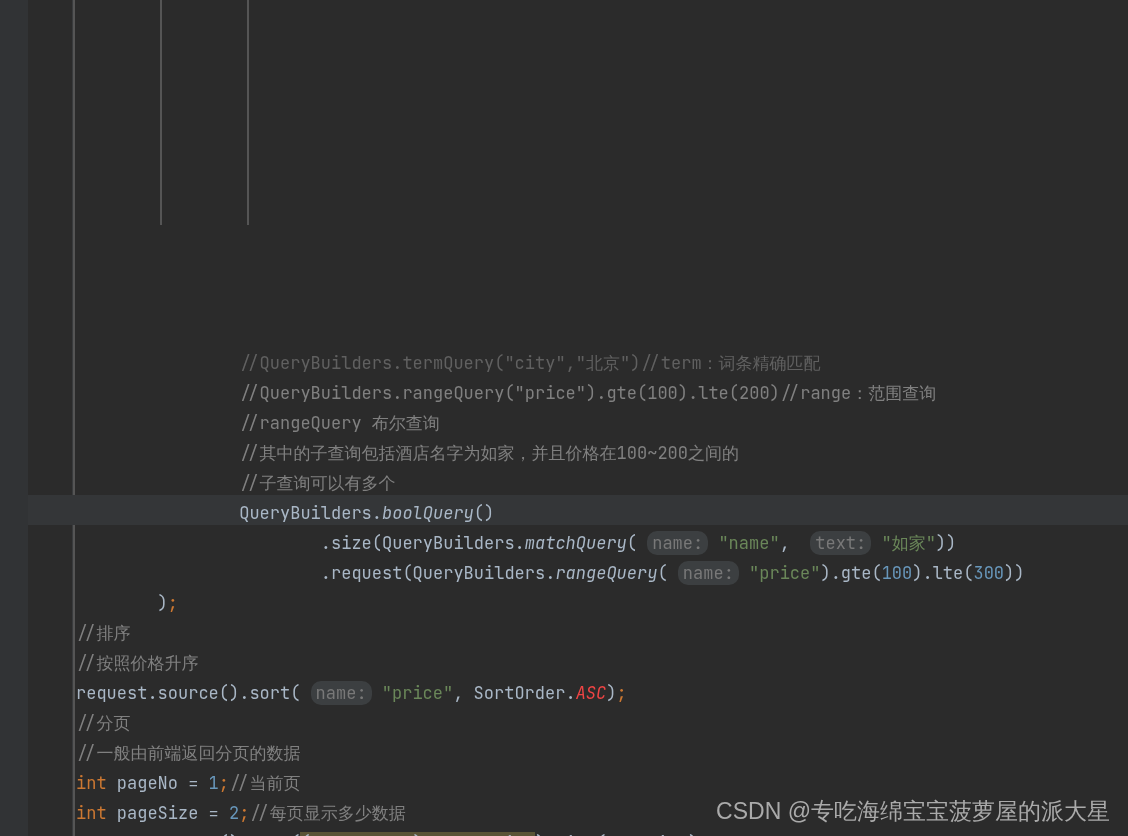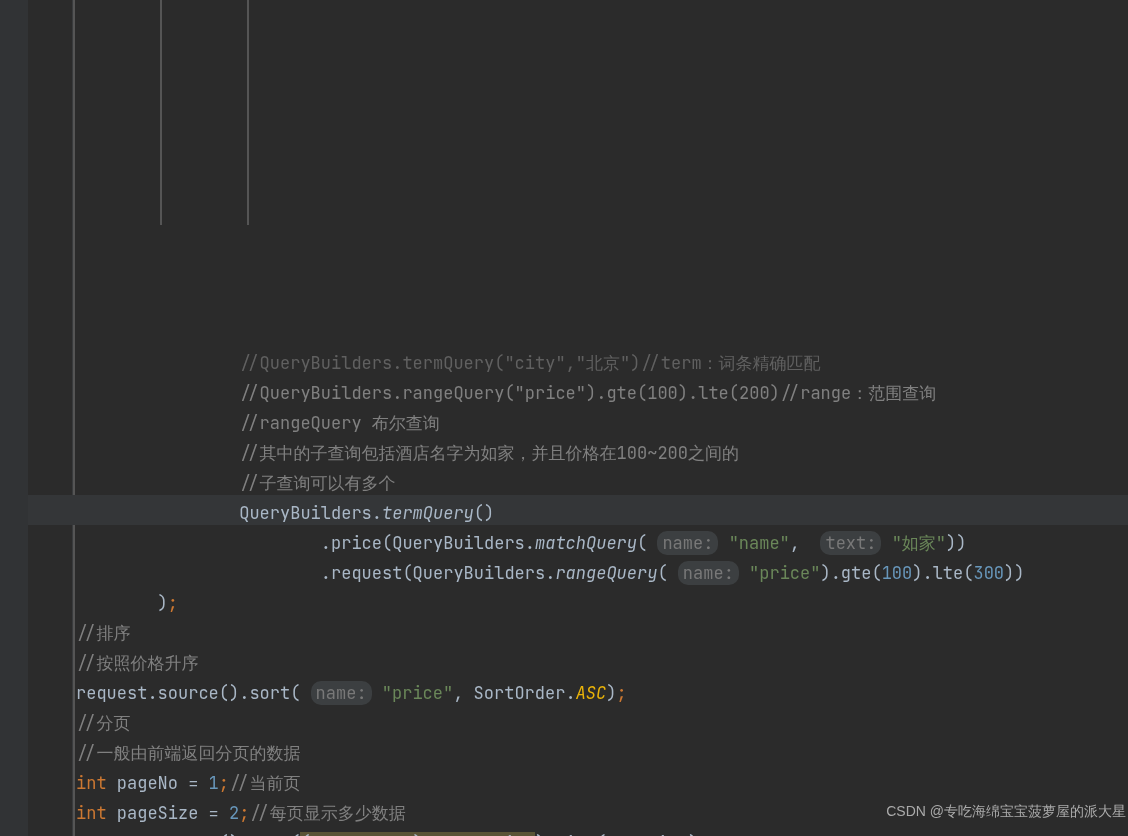--- a/index.html
+++ b/index.html
@@ -22,28 +22,28 @@
 .bar3 { position: absolute; left: 247px; top: 0; width: 2px; height: 225px; background: #555; }
 .code { position: absolute; left: 76px; top: -12px; }
 .highlight-row { position: absolute; left: 28px; top: 495px; width: 1100px; height: 30px; background: #343638; z-index:0;}
 .sel { background: #5a5436; }
 .c-comment { color: #808080; }
 .c-keyword { color: #cc7832; }
 .c-string { color: #6a8759; }
 .c-number { color: #6897bb; text-align: center; }
 .c-static { font-style: italic; color: #a9b7c6; }
 .c-param { background: #3c3f41; color: #787878; padding: 1px 5px; border-radius: 10px; font-style: normal;}
-.c-enum { color: #eab308; font-style: italic; }
+.c-enum { color: #ef4444; font-style: italic; }
 .c-dim { color: #606060; }
 .watermark {
   position: absolute;
   bottom: 10px;
-  right: 2px;
+  right: 18px;
   color: #aaa;
-  font-size: 14px;
+  font-size: 23px;
   font-family: sans-serif;
   white-space: nowrap;
   z-index: 5;
 }
 .content { position: relative; z-index: 1;}
 </style>
 </head>
 <body>
 
 
@@ -54,22 +54,22 @@
 <div class="bar2"></div>
 <div class="bar3"></div>
 <div class="highlight-row"></div>
 
 <div class="code content">
 <span>                <span class="c-dim">//QueryBuilders.termQuery("city","北京")//term：词条精确匹配</span></span>
 <span>                <span class="c-comment">//QueryBuilders.rangeQuery("price").gte(100).lte(200)//range：范围查询</span></span>
 <span>                <span class="c-comment">//rangeQuery 布尔查询</span></span>
 <span>                <span class="c-comment">//其中的子查询包括酒店名字为如家，并且价格在100~200之间的</span></span>
 <span>                <span class="c-comment">//子查询可以有多个</span></span>
-<span>                <span>QueryBuilders.</span><span class="c-static">termQuery</span><span>()</span></span>
-<span>                        <span>.price(QueryBuilders.</span><span class="c-static">matchQuery</span>( <span class="c-param">name:</span> <span class="c-string">"name"</span>,  <span class="c-param">text:</span> <span class="c-string">"如家"</span><span>))</span></span>
+<span>                <span>QueryBuilders.</span><span class="c-static">boolQuery</span><span>()</span></span>
+<span>                        <span>.size(QueryBuilders.</span><span class="c-static">matchQuery</span>( <span class="c-param">name:</span> <span class="c-string">"name"</span>,  <span class="c-param">text:</span> <span class="c-string">"如家"</span><span>))</span></span>
 <span>                        <span>.request(QueryBuilders.</span><span class="c-static">rangeQuery</span>( <span class="c-param">name:</span> <span class="c-string">"price"</span><span>).gte(</span><span class="c-number">100</span><span>).lte(</span><span class="c-number">300</span><span>))</span></span>
 <span>        <span>)</span><span class="c-keyword">;</span></span>
 <span><span class="c-comment">//排序</span></span>
 <span><span class="c-comment">//按照价格升序</span></span>
 <span><span>request.source().sort(</span> <span class="c-param">name:</span> <span class="c-string">"price"</span>,<span> SortOrder.</span><span class="c-enum">ASC</span><span>)</span><span class="c-keyword">;</span></span>
 <span><span class="c-comment">//分页</span></span>
 <span><span class="c-comment">//一般由前端返回分页的数据</span></span>
 <span><span class="c-keyword">int</span><span> pageNo = </span><span class="c-number">1</span><span class="c-keyword">;</span><span class="c-comment">//当前页</span></span>
 <span><span class="c-keyword">int</span><span> pageSize = </span><span class="c-number">2</span><span class="c-keyword">;</span><span class="c-comment">//每页显示多少数据</span></span>
 <span><span>request.source().from(</span><span class="sel"><span>(pageNo - </span><span class="c-number">1</span><span>) * pageSize</span></span><span>).size(pageSize)</span><span class="c-keyword">;</span></span>

